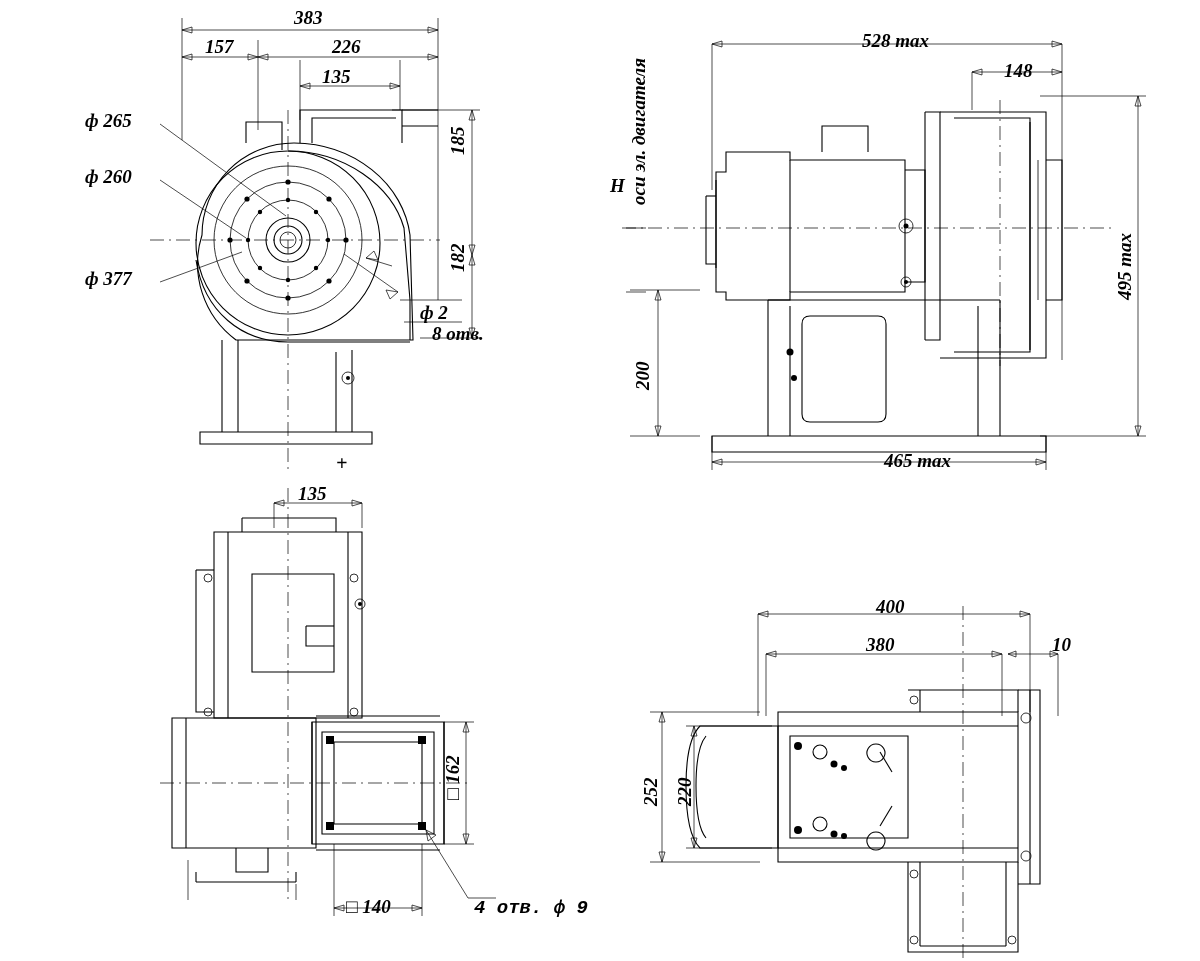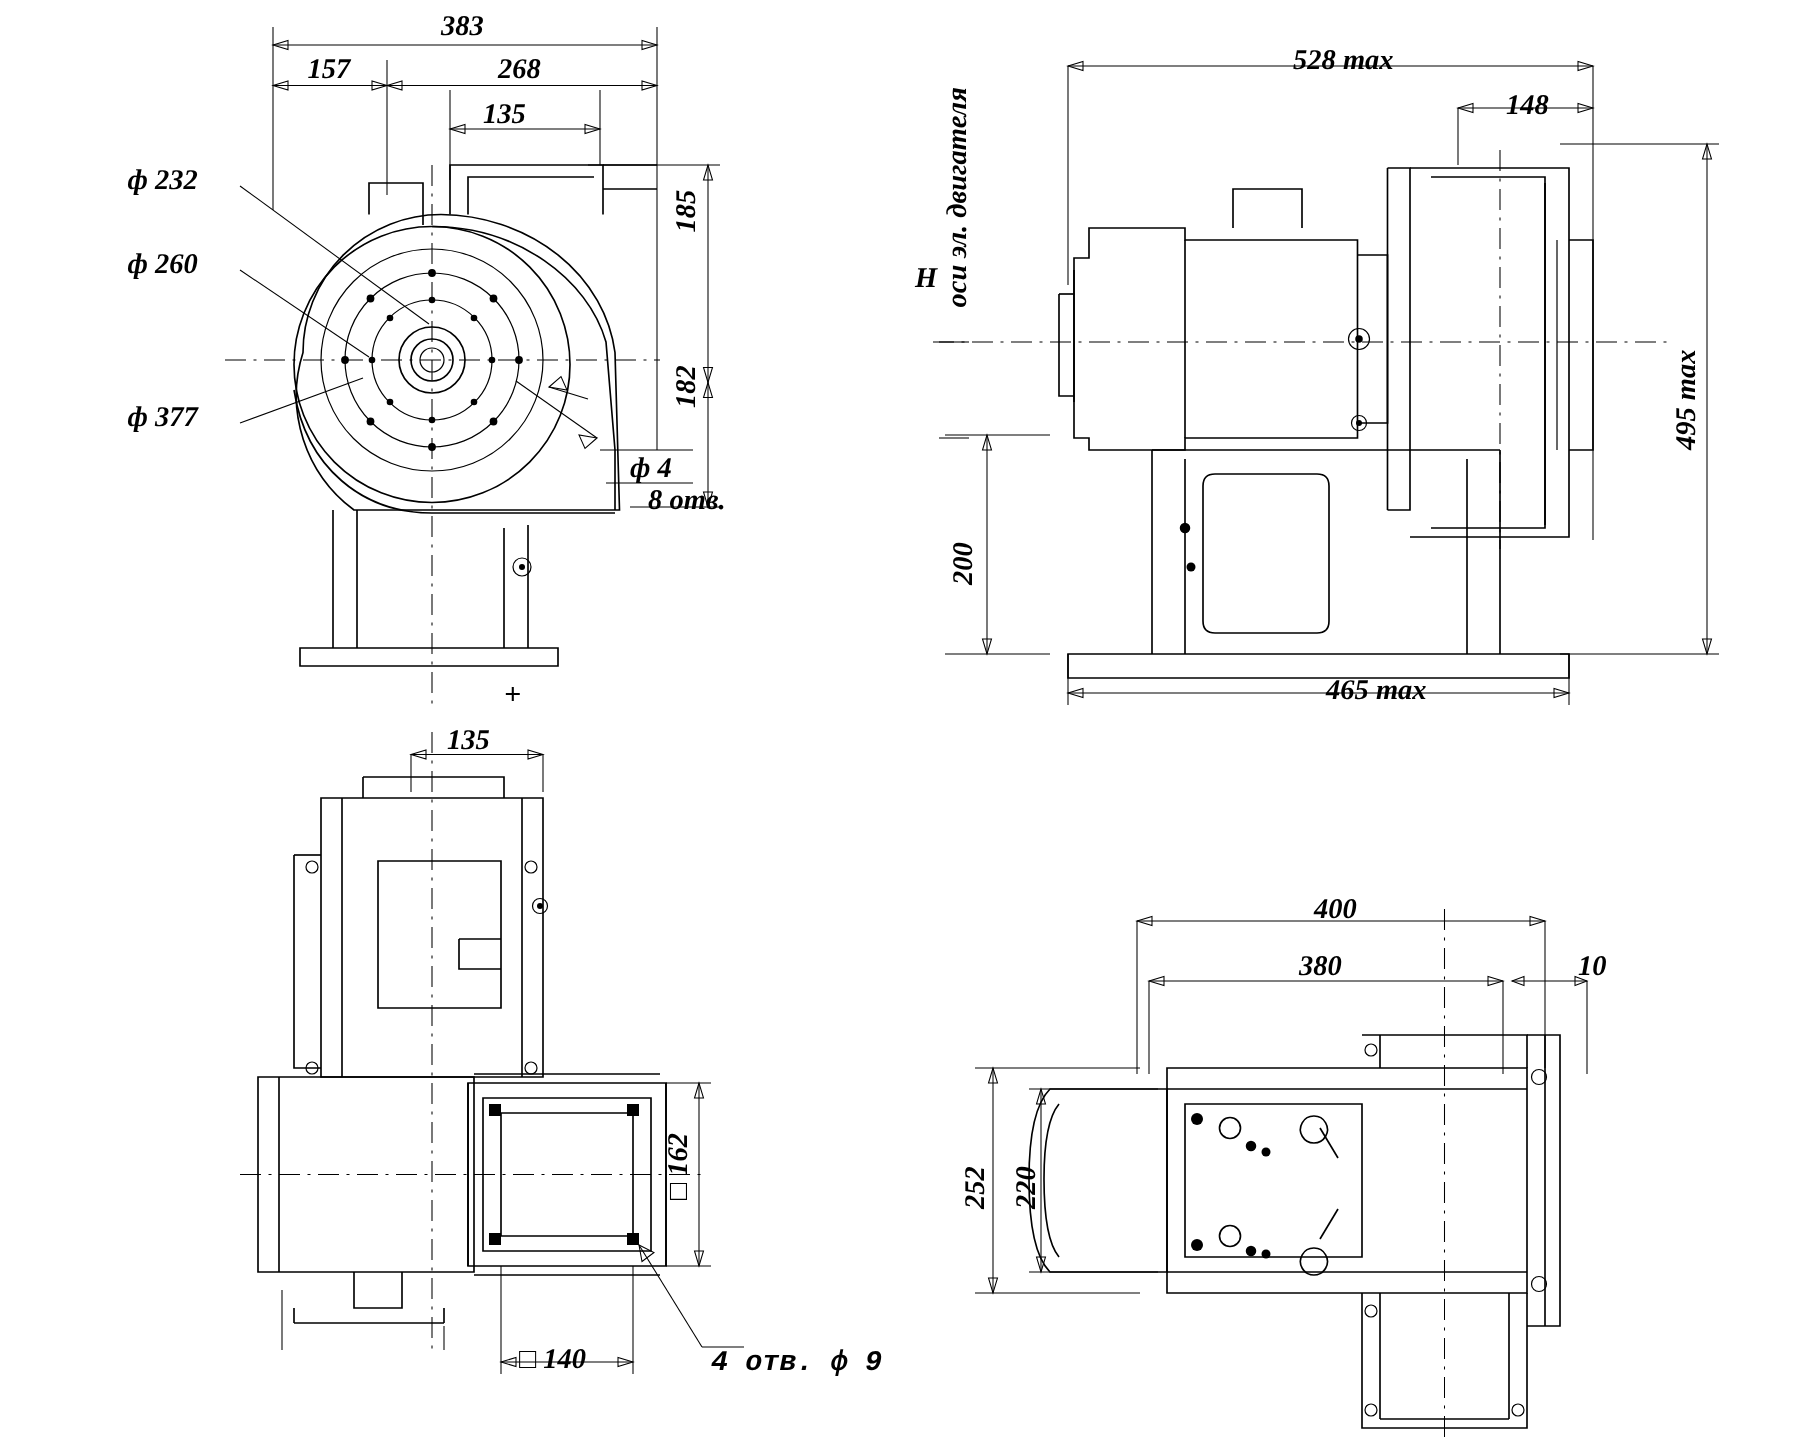--- a/index.html
+++ b/index.html
@@ -343,29 +343,29 @@
     <circle cx="844" cy="836" r="3" fill="#000"></circle>
     <path class="ln" d="M876 832 a9 9 0 1 1 -0.1 0 Z"></path>
     <path class="ln" d="M880 826 L892 806"></path>
 
     <path class="dash" d="M963 606 L963 958"></path>
   </g>
 </svg>
 
 <div class="lbl" style="left:294px;top:7px;">383</div>
 <div class="lbl" style="left:205px;top:36px;">157</div>
-<div class="lbl" style="left:332px;top:36px;">268</div>
+<div class="lbl" style="left:332px;top:36px;">226</div>
 <div class="lbl" style="left:322px;top:66px;">135</div>
 <div class="lbl" style="left:447px;top:155px;transform:rotate(-90deg);transform-origin:left top;">185</div>
 <div class="lbl" style="left:447px;top:272px;transform:rotate(-90deg);transform-origin:left top;">182</div>
 
-<div class="lbl" style="left:85px;top:110px;">ф 232</div>
+<div class="lbl" style="left:85px;top:110px;">ф 265</div>
 <div class="lbl" style="left:85px;top:166px;">ф 260</div>
 <div class="lbl" style="left:85px;top:268px;">ф 377</div>
-<div class="lbl small" style="left:420px;top:302px;">ф 4</div>
+<div class="lbl small" style="left:420px;top:302px;">ф 2</div>
 <div class="lbl small plain" style="left:414px;top:323px;">8 отв.</div>
 
 <div class="lbl plain" style="left:318px;top:452px;font-size:20px;">+</div>
 
 <div class="lbl" style="left:862px;top:30px;">528 max</div>
 <div class="lbl" style="left:1004px;top:60px;">148</div>
 <div class="lbl" style="left:1114px;top:300px;transform:rotate(-90deg);transform-origin:left top;">495 max</div>
 <div class="lbl" style="left:632px;top:390px;transform:rotate(-90deg);transform-origin:left top;">200</div>
 <div class="lbl" style="left:884px;top:450px;">465 max</div>
 

